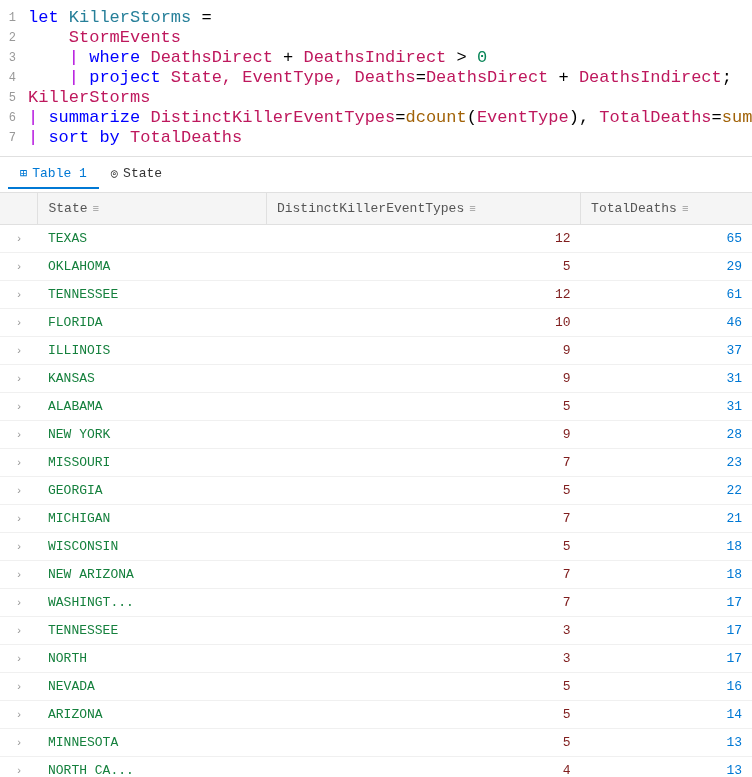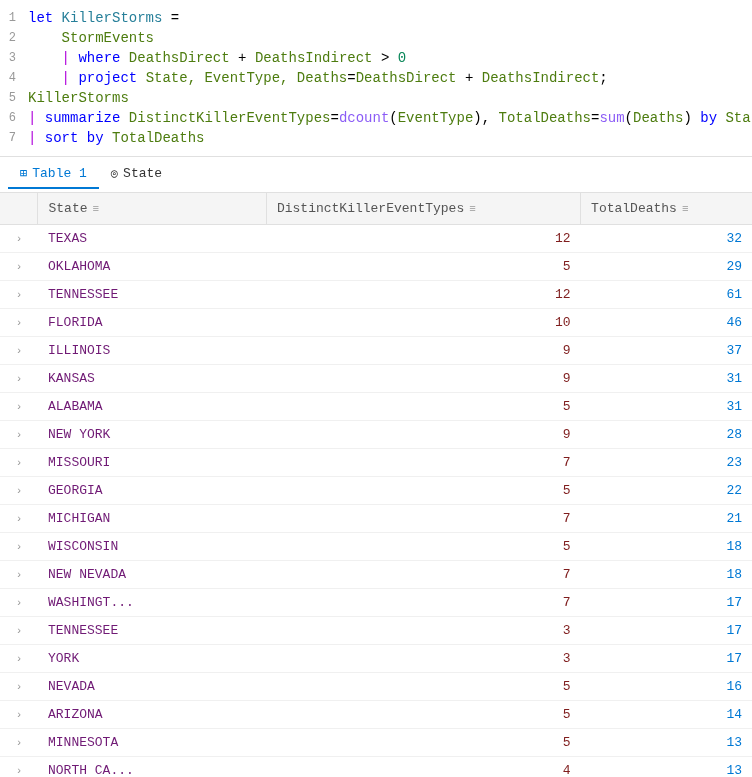--- a/index.html
+++ b/index.html
@@ -26,31 +26,31 @@
       color: #999;
       min-width: 28px;
       text-align: right;
       padding-right: 12px;
       user-select: none;
       font-size: 12px;
     }
     .code-content {
       flex: 1;
       white-space: pre;
-      font-size: 14px;
+      font-size: 17px;
     }
 
     
     .kw-let { color: #0000ff; }
     .kw-var { color: #267f99; }
     .kw-pipe { color: #af00db; }
     .kw-keyword { color: #0000ff; }
-    .kw-func { color: #8b5cf6; }
+    .kw-func { color: #a16207; }
     .kw-operator { color: #000000; }
-    .kw-plain { color: #4d7c0f; }
+    .kw-plain { color: #be185d; }
     .kw-green { color: #098658; }
 
     
     .tabs-bar {
       display: flex;
       align-items: center;
       border-bottom: 1px solid #e0e0e0;
       background: #fff;
       padding: 0 8px;
       height: 36px;
@@ -115,21 +115,21 @@
       vertical-align: middle;
     }
     .row-expander {
       width: 20px;
       color: #999;
       font-size: 11px;
       cursor: pointer;
       text-align: center;
     }
     .td-state {
-      color: #701a75;
+      color: #15803d;
       font-size: 13px;
     }
     .td-num {
       color: #7f1d1d;
       text-align: right;
     }
     .td-total {
       color: #0078d4;
       text-align: right;
     }
@@ -206,21 +206,21 @@
             <span class="sort-icon">≡</span>
           </div>
         </th>
       </tr>
     </thead>
     <tbody id="table-body">
     <tr>
           <td class="row-expander col-expander">›</td>
           <td class="td-state col-state">TEXAS</td>
           <td class="td-num col-distinct">12</td>
-          <td class="td-total col-total">32</td>
+          <td class="td-total col-total">65</td>
         </tr>
         <tr>
           <td class="row-expander col-expander">›</td>
           <td class="td-state col-state">OKLAHOMA</td>
           <td class="td-num col-distinct">5</td>
           <td class="td-total col-total">29</td>
         </tr>
         <tr>
           <td class="row-expander col-expander">›</td>
           <td class="td-state col-state">TENNESSEE</td>
@@ -276,39 +276,39 @@
           <td class="td-total col-total">21</td>
         </tr>
         <tr>
           <td class="row-expander col-expander">›</td>
           <td class="td-state col-state">WISCONSIN</td>
           <td class="td-num col-distinct">5</td>
           <td class="td-total col-total">18</td>
         </tr>
         <tr>
           <td class="row-expander col-expander">›</td>
-          <td class="td-state col-state">NEW NEVADA</td>
+          <td class="td-state col-state">NEW ARIZONA</td>
           <td class="td-num col-distinct">7</td>
           <td class="td-total col-total">18</td>
         </tr>
         <tr>
           <td class="row-expander col-expander">›</td>
           <td class="td-state col-state">WASHINGT...</td>
           <td class="td-num col-distinct">7</td>
           <td class="td-total col-total">17</td>
         </tr>
         <tr>
           <td class="row-expander col-expander">›</td>
           <td class="td-state col-state">TENNESSEE</td>
           <td class="td-num col-distinct">3</td>
           <td class="td-total col-total">17</td>
         </tr>
         <tr>
           <td class="row-expander col-expander">›</td>
-          <td class="td-state col-state">YORK</td>
+          <td class="td-state col-state">NORTH</td>
           <td class="td-num col-distinct">3</td>
           <td class="td-total col-total">17</td>
         </tr>
         <tr>
           <td class="row-expander col-expander">›</td>
           <td class="td-state col-state">NEVADA</td>
           <td class="td-num col-distinct">5</td>
           <td class="td-total col-total">16</td>
         </tr>
         <tr>

